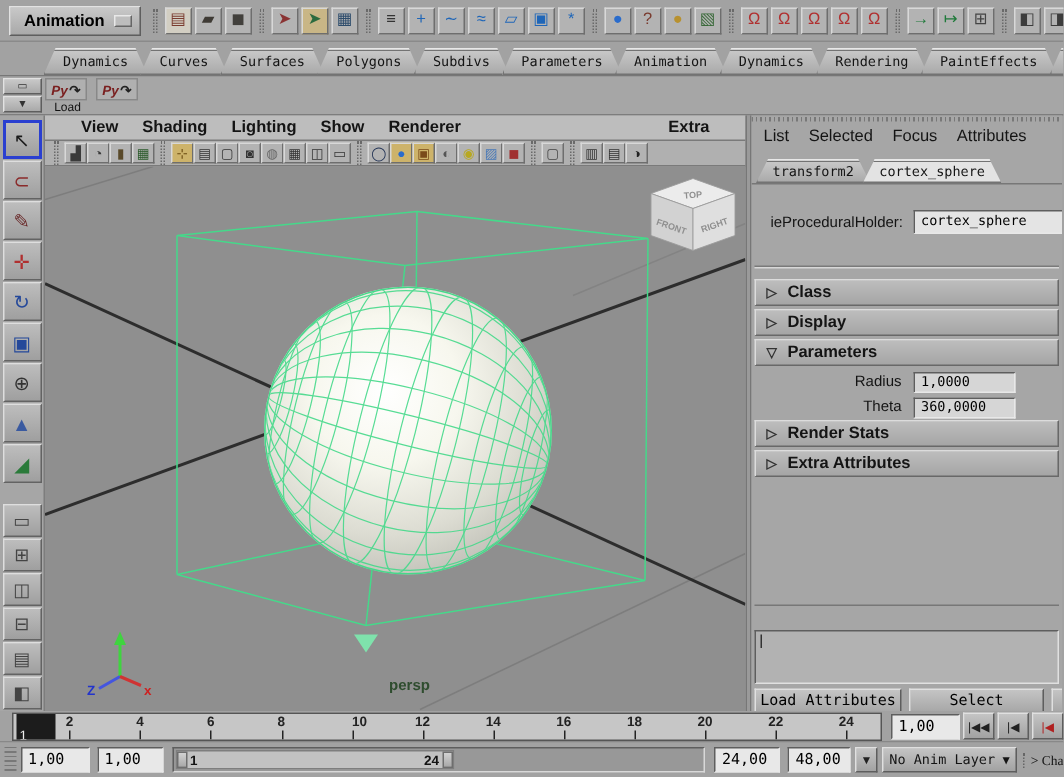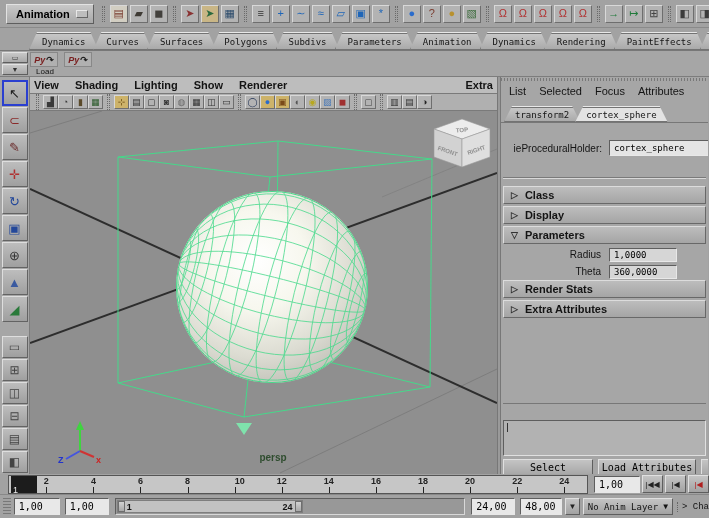--- a/index.html
+++ b/index.html
@@ -36,21 +36,21 @@
 
   
   #main { position:absolute; left:0; top:77px; width:709px; height:397px; display:flex; }
   #toolbox { width:30px; height:397px; background:#a6a6a6; border-right:1px solid #7d7d7d; padding-top:3px; }
   .tool { width:26px; height:26px; margin:0 auto 1px; display:flex; align-items:center; justify-content:center; font-size:13px; background:linear-gradient(#bdbdbd,#9f9f9f); border:1px solid; border-color:#dedede #636363 #636363 #dedede; }
   .tool.active { border:2px solid #2a3fd0; }
   .layout-btn { width:26px; height:22px; margin:0 auto 1px; display:flex; align-items:center; justify-content:center; font-size:12px; color:#444; background:linear-gradient(#bdbdbd,#9f9f9f); border:1px solid; border-color:#dedede #636363 #636363 #dedede; }
   #layouts { margin-top:14px; }
 
   #viewportPanel { width:467px; height:397px; display:flex; flex-direction:column; }
-  #vpMenubar { height:17px; background:#bdbdbd; border-bottom:1px solid #7a7a7a; display:flex; align-items:center; font-size:11px; font-weight:bold; gap:23px; padding:0 4px; }
+  #vpMenubar { height:17px; background:#bdbdbd; border-bottom:1px solid #7a7a7a; display:flex; align-items:center; font-size:11px; font-weight:bold; gap:23px; padding:0 24px; }
   #vpMenubar .spacer { flex:1; }
   #vpIconbar { height:17px; background:#b0b0b0; border-bottom:1px solid #7a7a7a; display:flex; align-items:center; padding-left:2px; }
   #vpIconbar .icon { width:15px; height:14px; font-size:9px; margin:0; border-width:1px; }
   #view { position:relative; width:467px; height:363px; background:#8f8f8f; overflow:hidden; }
   #persp-label { position:absolute; left:220px; top:341px; width:46px; text-align:center; font-size:10px; font-weight:bold; color:#2f4d2f; }
 
   #splitter { width:4px; height:397px; background:#9a9a9a; border-left:1px solid #777; border-right:1px solid #777; }
 
   
   #aePanel { position:relative; width:207px; height:397px; background:#a6a6a6; overflow:hidden; }
@@ -88,21 +88,21 @@
   
   #rangeRow { position:absolute; left:0; top:495px; width:709px; height:23px; display:flex; align-items:center; background:#a2a2a2; }
   #rangeRow input { height:17px; font-size:10px; font-family:"DejaVu Sans Mono", monospace; padding-left:4px; background:#e8e8e8; border:1px solid; border-color:#5e5e5e #e8e8e8 #e8e8e8 #5e5e5e; }
   #rrGrip { width:8px; height:18px; margin:0 3px; }
   #groove { position:relative; width:368px; height:17px; margin-left:6px; background:#989898; border:1px solid; border-color:#5e5e5e #d8d8d8 #d8d8d8 #5e5e5e; }
   #activeRange { position:absolute; left:1px; top:1px; width:186px; height:13px; background:#c2c2c2; border:1px solid #7e7e7e; display:flex; align-items:center; justify-content:space-between; font-size:9px; font-weight:bold; }
   #activeRange .handle { width:7px; height:11px; background:linear-gradient(#d2d2d2,#a8a8a8); border:1px solid #6e6e6e; }
   #activeRange .rs, #activeRange .re { padding:0 2px; }
   .ddbtn { width:15px; height:17px; margin-left:3px; display:flex; align-items:center; justify-content:center; font-size:8px; color:#222; background:linear-gradient(#c4c4c4,#a2a2a2); border:1px solid; border-color:#e0e0e0 #5e5e5e #5e5e5e #e0e0e0; }
   #animLayer { height:17px; margin-left:3px; display:flex; align-items:center; gap:5px; padding:0 4px; font-size:9px; font-family:"DejaVu Sans Mono", monospace; background:linear-gradient(#c4c4c4,#a2a2a2); border:1px solid; border-color:#e0e0e0 #5e5e5e #5e5e5e #e0e0e0; white-space:nowrap; }
-  #charMenu { margin-left:4px; font-size:9px; font-family:Liberation Mono, monospace; white-space:nowrap; border-left:1px dotted #666; padding-left:4px; }
+  #charMenu { margin-left:4px; font-size:9px; font-family:Liberation Serif, serif; white-space:nowrap; border-left:1px dotted #666; padding-left:4px; }
 </style>
 </head>
 <body>
 
 <div id="root">
 
   <div id="statusline">
     <div class="vgrip" style="height:20px"></div>
     <button id="menuset" class="raised">
       <span>Animation</span>
@@ -369,22 +369,22 @@
           <div class="section-h">
             <span class="arr">▷</span>
             <span>Extra Attributes</span>
           </div>
         </div>
       <div id="aeNotesHdr">Notes: cortex_sphere</div>
       <div id="aeNotesBox">
           <span class="caret"></span>
         </div>
       <div id="aeButtons">
+          <button style="width: 98px;">Load Attributes</button>
           <button style="width: 90px;">Select</button>
-          <button style="width: 98px;">Load Attributes</button>
           <button style="width: 40px;"></button>
         </div>
     </div>
   </div>
 
   <div id="timeSlider">
     <div id="ruler">
       <div id="curFrame">
         <span>1</span>
       </div>

